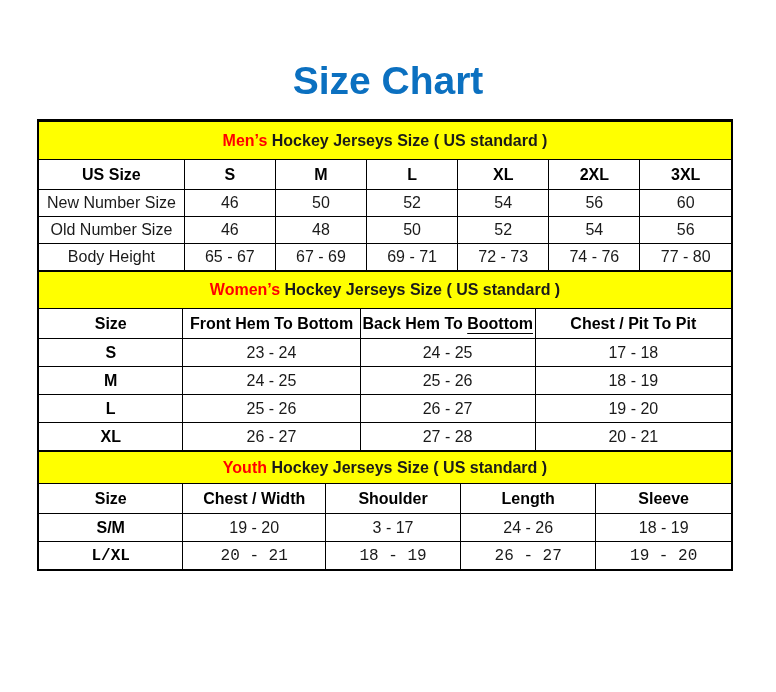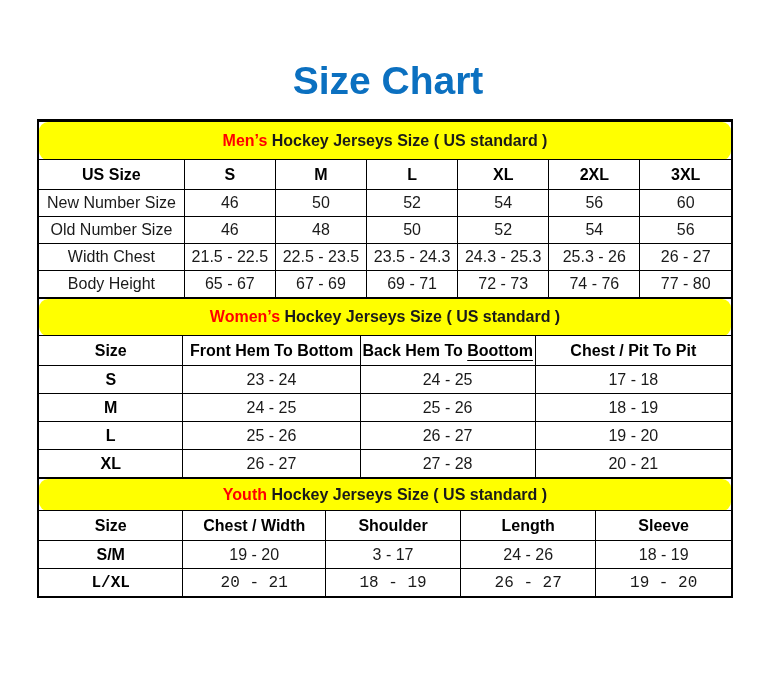--- a/index.html
+++ b/index.html
@@ -41,21 +41,21 @@
     border: 1px solid #000;
     text-align: center;
     vertical-align: middle;
     padding: 0 2px;
     font-size: 16px;
     color: #1a1a1a;
     overflow: hidden;
     white-space: nowrap;
   }
   .tbl td:first-child { border-left: 0; }
-  .tbl td:last-child  { border-right: 0; border-radius: 9px; }
+  .tbl td:last-child  { border-right: 0; }
   .tbl.last tr:last-child td { border-bottom: 0; font-family: Liberation Mono, monospace; }
 
   .section-cell {
     background: var(--header-yellow, #FFFF00);
     border-top: 2px solid #000;
     border-bottom: 2px solid #000;
     font-weight: 700;
     font-size: 17px;
     color: #000;
     height: 36px;
@@ -125,29 +125,20 @@
         <td>60</td>
       </tr>
       <tr class="data">
         <td class="rowlabel">Old Number Size</td>
         <td>46</td>
         <td>48</td>
         <td>50</td>
         <td>52</td>
         <td>54</td>
         <td>56</td>
-      </tr>
-      <tr class="data">
-        <td class="rowlabel">Width Chest</td>
-        <td>21.5 - 22.5</td>
-        <td>22.5 - 23.5</td>
-        <td>23.5 - 24.3</td>
-        <td>24.3 - 25.3</td>
-        <td>25.3 - 26</td>
-        <td>26 - 27</td>
       </tr>
       <tr class="data">
         <td class="rowlabel">Body Height</td>
         <td>65 - 67</td>
         <td>67 - 69</td>
         <td>69 - 71</td>
         <td>72 - 73</td>
         <td>74 - 76</td>
         <td>77 - 80</td>
       </tr>

